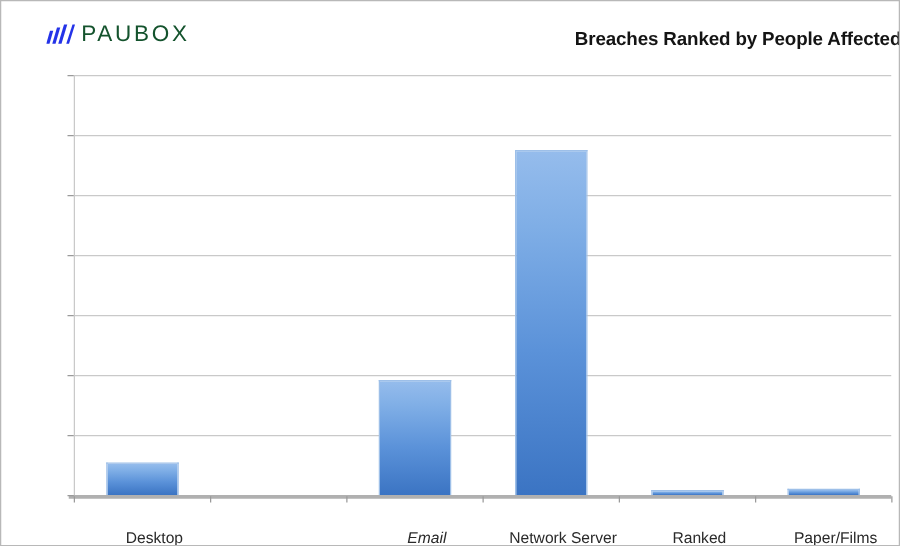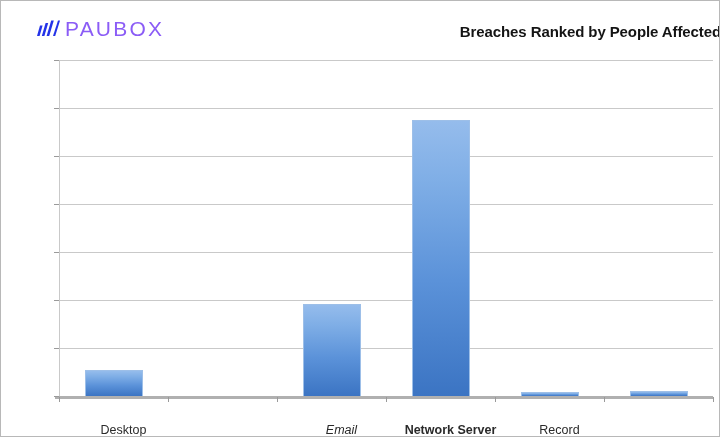--- a/index.html
+++ b/index.html
@@ -28,24 +28,24 @@
   }
   #logo {
     position: absolute;
     left: 36px; top: 17px;
     display: flex;
     align-items: center;
     gap: 5px;
   }
   #logo-mark { display: block; }
   #logo-word {
-    font-size: 21px;
+    font-size: 18px;
     letter-spacing: 2.2px;
     font-weight: 400;
-    color: #8b5cf6;
+    color: #14532d;
     line-height: 1;
     white-space: nowrap;
   }
   #chart-title {
     position: absolute;
     left: 0; top: 22px;
     width: 720px;
     text-align: right;
     padding-left: 78px;
     box-sizing: border-box;
@@ -193,17 +193,18 @@
       <div class="xtick" style="left: 218px;"></div>
       <div class="xtick" style="left: 327px;"></div>
       <div class="xtick" style="left: 436px;"></div>
       <div class="xtick" style="left: 545px;"></div>
       <div class="xtick" style="left: 0px;"></div>
       <div class="xtick" style="left: 654px;"></div>
     </div>
   <div id="x-labels">
       <div class="xlabel" style="left: 4px; width: 101px;">Desktop Computer</div>
       <div class="xlabel" style="left: 222px; width: 101px; font-style: italic;">Email</div>
-      <div class="xlabel" style="left: 331px; width: 101px; font-weight: bold;">Network Server</div>
-      <div class="xlabel" style="left: 440px; width: 101px;">Record</div>
+      <div class="xlabel" style="left: 331px; width: 101px;">Network Server</div>
+      <div class="xlabel" style="left: 440px; width: 101px;">Ranked</div>
+      <div class="xlabel" style="left: 549px; width: 101px;">Paper/Films</div>
     </div>
 
 </div>
 
 </body></html>

